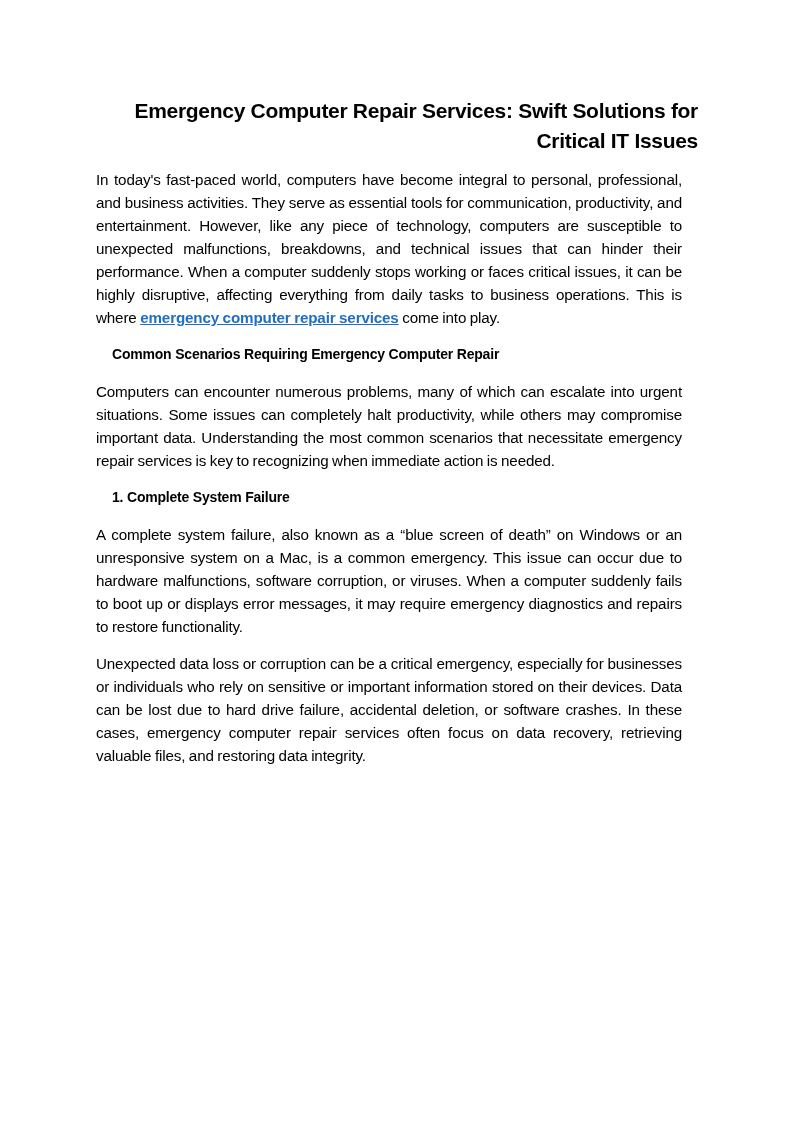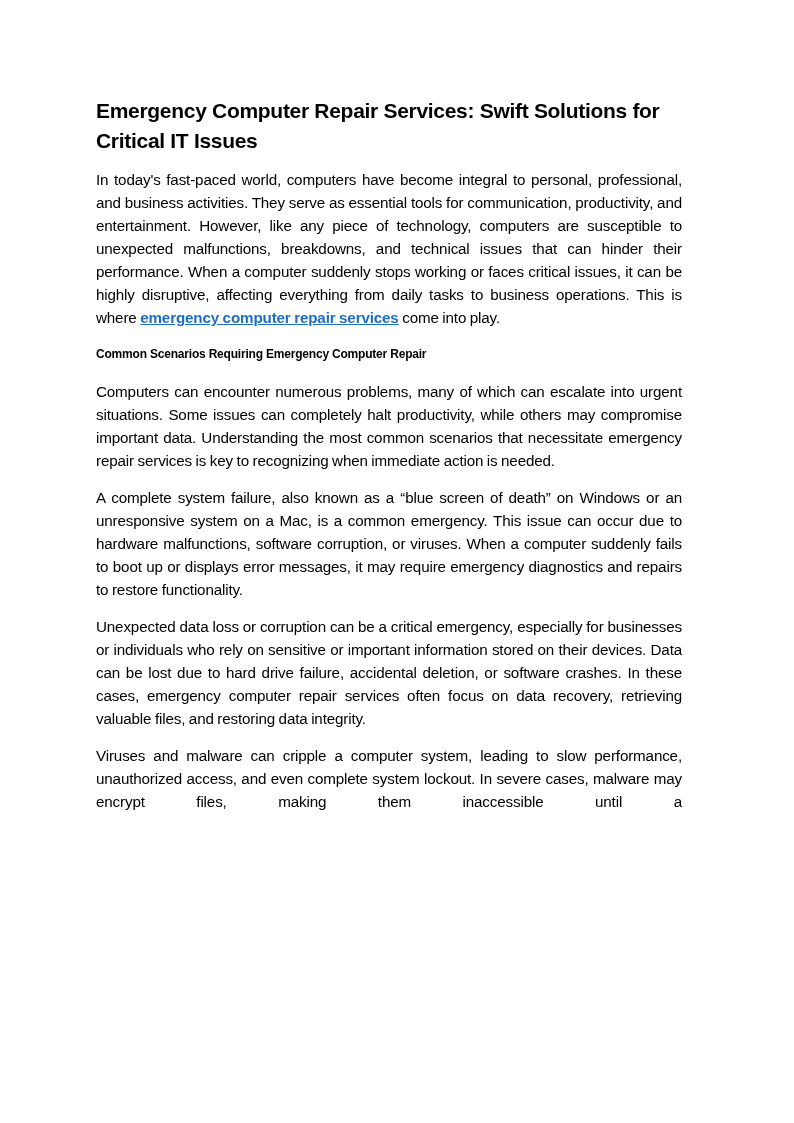--- a/index.html
+++ b/index.html
@@ -2,43 +2,43 @@
 <html><head>
 <meta charset="utf-8">
 <style>
   html, body { margin: 0; padding: 0; background: #ffffff; }
   body { width: 794px; height: 1123px; position: relative; overflow: hidden; }
   .page {
     position: absolute; left: 96px; top: 96px; width: 602px;
     font-family: "Liberation Sans", sans-serif; color: #000000;
   }
   .title {
-    font-size: 21px; font-weight: bold; text-align: left;
+    font-size: 21px; font-weight: bold; text-align: right;
     line-height: 30px; margin: 0 0 12px 0; letter-spacing: -0.3px;
   }
   p.body {
     font-size: 15.2px; line-height: 23px; text-align: justify;
     margin: 0 16px 14px 0; letter-spacing: -0.15px; word-spacing: -0.5px;
   }
   p.body.last { text-align-last: justify; }
   h2.sub {
-    font-size: 12px; font-weight: bold; line-height: 23px;
-    margin: 0 0 14px 0; letter-spacing: -0.2px;
+    font-size: 14px; font-weight: bold; line-height: 23px;
+    margin: 0 0 14px 16px; letter-spacing: -0.2px;
   }
   a.link { color: #1f6fc0; font-weight: bold; text-decoration: underline; }
 </style>
 </head>
 <body>
 
 <div class="page">
   <h1 class="title">Emergency Computer Repair Services: Swift Solutions for Critical IT Issues</h1>
 
   <p class="body"><span>In today's fast-paced world, computers have become integral to personal, professional, and business activities. They serve as essential tools for communication, productivity, and entertainment. However, like any piece of technology, computers are susceptible to unexpected malfunctions, breakdowns, and technical issues that can hinder their performance. When a computer suddenly stops working or faces critical issues, it can be highly disruptive, affecting everything from daily tasks to business operations. This is where </span><a class="link" href="#">emergency computer repair services</a><span> come into play.</span></p>
 
   <h2 class="sub">Common Scenarios Requiring Emergency Computer Repair</h2>
   <p class="body">Computers can encounter numerous problems, many of which can escalate into urgent situations. Some issues can completely halt productivity, while others may compromise important data. Understanding the most common scenarios that necessitate emergency repair services is key to recognizing when immediate action is needed.</p>
 
+  <h2 class="sub">1. Complete System Failure</h2>
   <p class="body">A complete system failure, also known as a “blue screen of death” on Windows or an unresponsive system on a Mac, is a common emergency. This issue can occur due to hardware malfunctions, software corruption, or viruses. When a computer suddenly fails to boot up or displays error messages, it may require emergency diagnostics and repairs to restore functionality.</p>
 
   <p class="body">Unexpected data loss or corruption can be a critical emergency, especially for businesses or individuals who rely on sensitive or important information stored on their devices. Data can be lost due to hard drive failure, accidental deletion, or software crashes. In these cases, emergency computer repair services often focus on data recovery, retrieving valuable files, and restoring data integrity.</p>
 
-  <p class="body last">Viruses and malware can cripple a computer system, leading to slow performance, unauthorized access, and even complete system lockout. In severe cases, malware may encrypt files, making them inaccessible until a</p>
 </div>
 
 </body></html>

